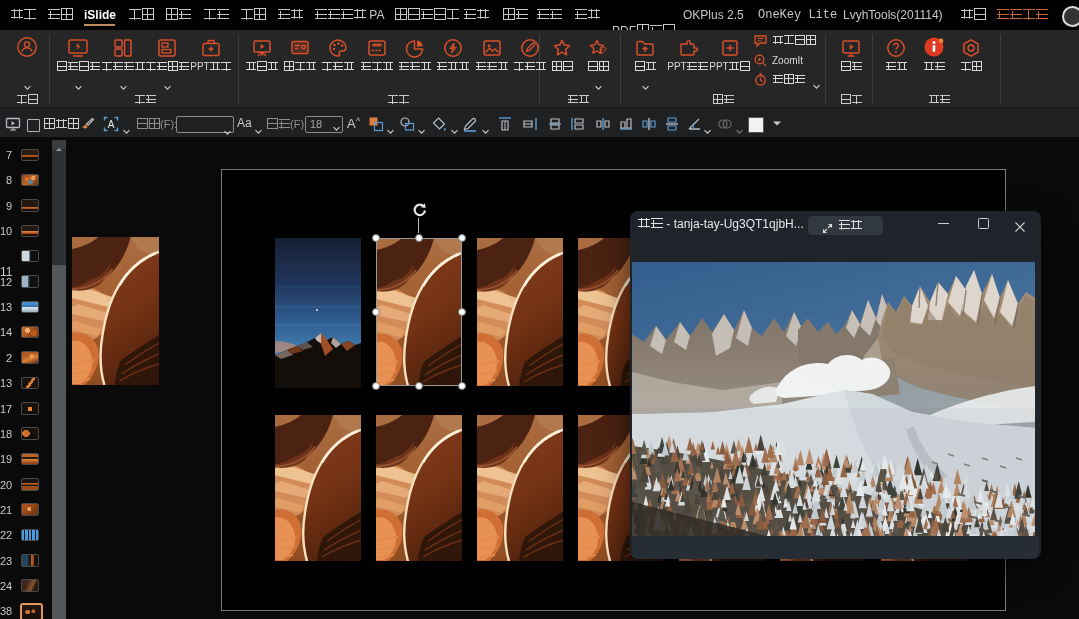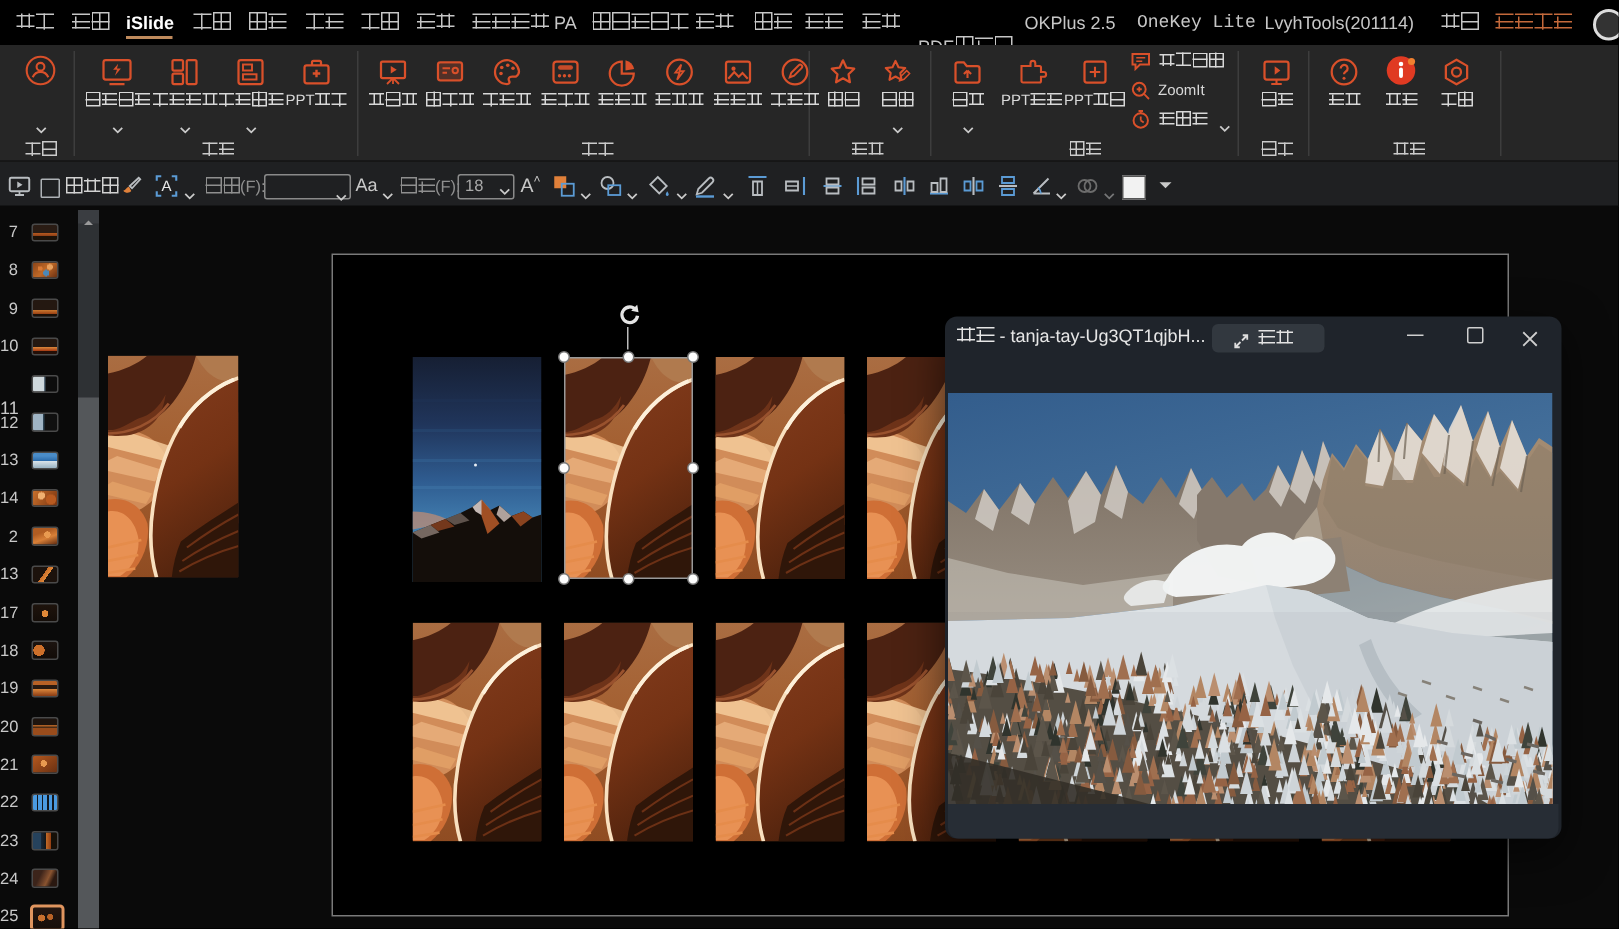--- a/index.html
+++ b/index.html
@@ -423,21 +423,21 @@
 <div style="position:absolute;left:0px;top:478.55px;width:12px;height:11px;font-size:11px;color:#c9c9c9;text-align:right;">20</div>
 <div style="position:absolute;left:21px;top:478.05px;width:15.5px;height:10.5px;border-radius:2px;border:1px solid #4a4a4a;background:linear-gradient(180deg,#1e140e 40%,#c06a28 40%,#1e140e 60%,#994c1c 60%);"></div>
 <div style="position:absolute;left:0px;top:503.9px;width:12px;height:11px;font-size:11px;color:#c9c9c9;text-align:right;">21</div>
 <div style="position:absolute;left:21px;top:503.4px;width:15.5px;height:10.5px;border-radius:2px;border:1px solid #4a4a4a;background:radial-gradient(circle at 45% 45%,#e89a50 20%,transparent 21%),linear-gradient(140deg,#b4581e,#6a3012);"></div>
 <div style="position:absolute;left:0px;top:529.25px;width:12px;height:11px;font-size:11px;color:#c9c9c9;text-align:right;">22</div>
 <div style="position:absolute;left:21px;top:528.75px;width:15.5px;height:10.5px;border-radius:2px;border:1px solid #4a4a4a;background:repeating-linear-gradient(90deg,#4a9ae0 0 2.5px,#11161c 2.5px 3.5px),linear-gradient(#222,#222);"></div>
 <div style="position:absolute;left:0px;top:554.6px;width:12px;height:11px;font-size:11px;color:#c9c9c9;text-align:right;">23</div>
 <div style="position:absolute;left:21px;top:554.1px;width:15.5px;height:10.5px;border-radius:2px;border:1px solid #4a4a4a;background:linear-gradient(90deg,#26425c 35%,#182838 35%,#141414 55%,#c06a28 55%,#943e12 75%,#161008 75%);"></div>
 <div style="position:absolute;left:0px;top:579.95px;width:12px;height:11px;font-size:11px;color:#c9c9c9;text-align:right;">24</div>
 <div style="position:absolute;left:21px;top:579.45px;width:15.5px;height:10.5px;border-radius:2px;border:1px solid #4a4a4a;background:linear-gradient(115deg,#3c241a 30%,#6a4028 48%,#8a5430 60%,#2a1810 78%);"></div>
-<div style="position:absolute;left:0px;top:605.3px;width:12px;height:11px;font-size:11px;color:#c9c9c9;text-align:right;">25</div>
+<div style="position:absolute;left:0px;top:605.3px;width:12px;height:11px;font-size:11px;color:#c9c9c9;text-align:right;">38</div>
 <div style="position:absolute;left:20px;top:603.3px;width:19px;height:14px;border-radius:3px;border:2px solid #e0955f;background:radial-gradient(circle at 30% 50%,#c9702e 15%,transparent 16%),radial-gradient(circle at 60% 45%,#b86226 14%,transparent 15%),linear-gradient(#241610,#180f0a);background-size:cover;"></div>
 <div style="position:absolute;left:52px;top:140px;width:14px;height:479px;background:#2e3134;"></div>
 <div style="position:absolute;left:52px;top:140px;width:14px;height:9px;background:#3a3d41;"><svg width="14" height="9" viewBox="0 0 14 9">
       <path d="M4 6l3-3 3 3z" fill="#9a9a9a"></path>
     </svg></div>
 <div style="position:absolute;left:52px;top:265px;width:14px;height:354px;background:#54575a;"></div>
 <div style="position:absolute;left:221px;top:169px;width:783px;height:440px;background:#000;border:1px solid #7a7a7a;"></div>
 <svg style="position:absolute;left:275px;top:238px;" width="86" height="150" viewBox="0 0 86 150" preserveAspectRatio="none">
     <use href="#bluemtn"></use>
   </svg>

